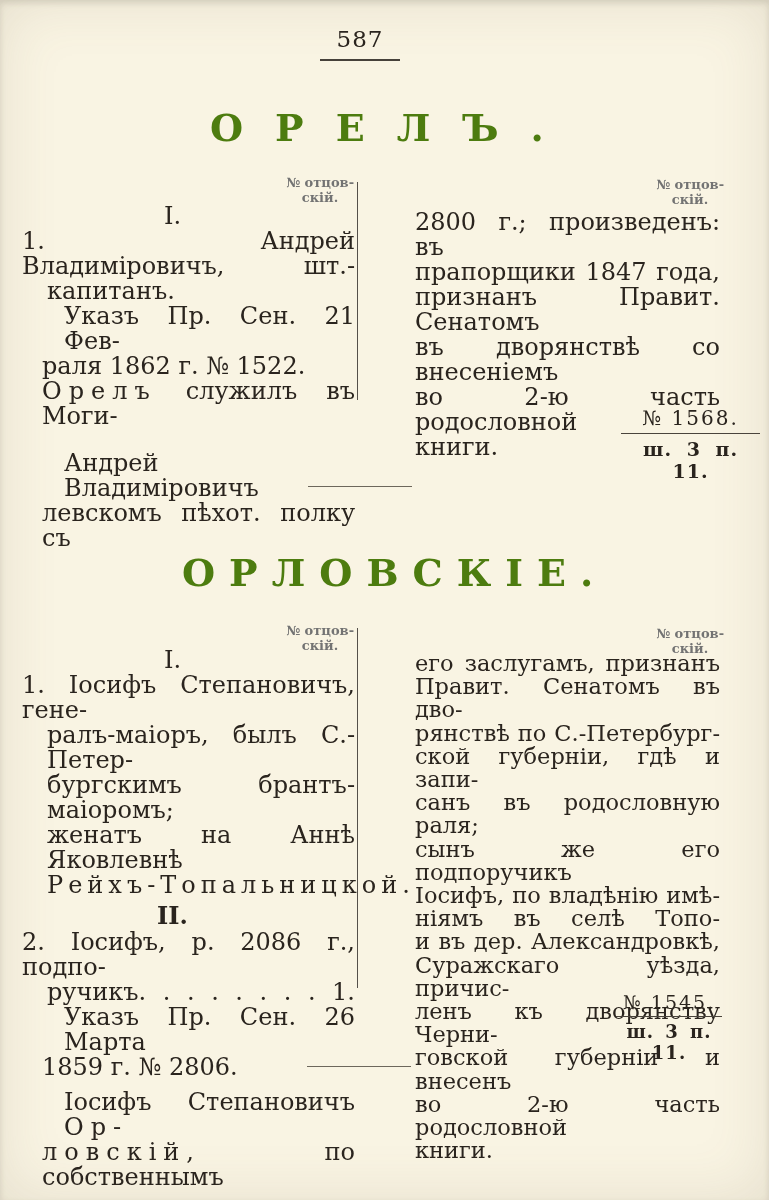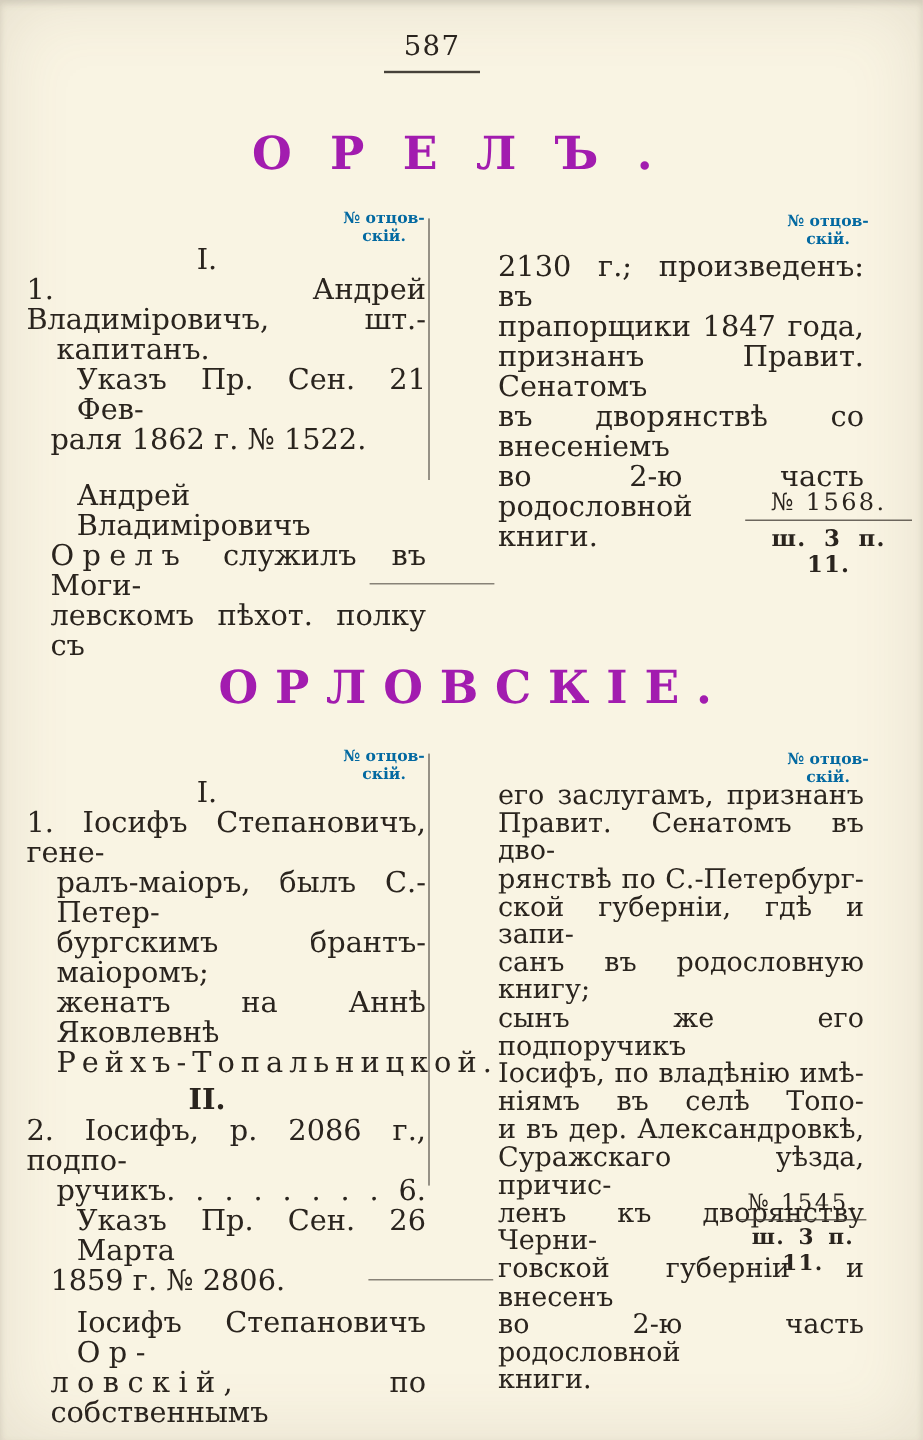--- a/index.html
+++ b/index.html
@@ -27,33 +27,33 @@
     padding-bottom: 7px;
     border-bottom: 2px solid #46413a;
   }
   
   .title {
     position: absolute;
     font-weight: bold;
     font-size: 38px;
     line-height: 40px;
     white-space: nowrap;
-    color: #a21caf;
+    color: #4d7c0f;
   }
   .t1 { left: 210px; top: 108px; letter-spacing: 32px; }
   .t2 { left: 182px; top: 553px; letter-spacing: 14px; }
   
   .colhead {
     position: absolute;
     width: 74px;
     text-align: center;
     font-size: 13px;
     line-height: 15px;
     font-weight: bold;
-    color: #0369a1;
+    color: #737373;
   }
   .ch1l { left: 283px; top: 175px; }
   .ch1r { left: 653px; top: 177px; }
   .ch2l { left: 283px; top: 623px; }
   .ch2r { left: 653px; top: 626px; }
   
   .vrule {
     position: absolute;
     width: 1px;
     background: #55504a;
@@ -134,27 +134,27 @@
     <div>скій.</div>
   </div>
   <div class="vrule vr1"></div>
 
   <div class="col s1l">
     <div class="ln roman">I.</div>
     <div class="ln j">1. Андрей Владиміровичъ, шт.-</div>
     <div class="ln p25">капитанъ.</div>
     <div class="ln p42 j">Указъ Пр. Сен. 21 Фев-</div>
     <div class="ln p20">раля 1862 г. № 1522.</div>
+    <div class="ln p20 j"><span class="spname">Орелъ</span> <span>служилъ въ Моги-</span></div>
     <div class="ln p42 j mt22">Андрей Владиміровичъ</div>
-    <div class="ln p20 j"><span class="spname">Орелъ</span> <span>служилъ въ Моги-</span></div>
     <div class="ln p20 j">левскомъ пѣхот. полку съ</div>
   </div>
 
   <div class="col s1r">
-    <div class="ln j">2130 г.; произведенъ: въ</div>
+    <div class="ln j">2800 г.; произведенъ: въ</div>
     <div class="ln j">прапорщики 1847 года,</div>
     <div class="ln j">признанъ Правит. Сенатомъ</div>
     <div class="ln j">въ дворянствѣ со внесеніемъ</div>
     <div class="ln j">во 2-ю часть родословной</div>
     <div class="ln">книги.</div>
   </div>
 
   <div class="ref ref1">
     <div class="refno">№ 1568.</div>
     <div class="refcode">ш. 3 п. 11.</div>
@@ -176,33 +176,33 @@
 
   <div class="col s2l">
     <div class="ln roman">I.</div>
     <div class="ln j">1. Іосифъ Степановичъ, гене-</div>
     <div class="ln p25 j">ралъ-маіоръ, былъ С.-Петер-</div>
     <div class="ln p25 j">бургскимъ брантъ-маіоромъ;</div>
     <div class="ln p25 j">женатъ на Аннѣ Яковлевнѣ</div>
     <div class="ln p25 spname2">Рейхъ-Топальницкой.</div>
     <div class="ln roman roman2">II.</div>
     <div class="ln j">2. Іосифъ, р. 2086 г., подпо-</div>
-    <div class="ln p25 j">ручикъ. . . . . . . . 6.</div>
+    <div class="ln p25 j">ручикъ. . . . . . . . 1.</div>
     <div class="ln p42 j">Указъ Пр. Сен. 26 Марта</div>
     <div class="ln p20">1859 г. № 2806.</div>
     <div class="ln p42 j mt10"><span>Іосифъ Степановичъ</span> <span class="spname">Ор-</span></div>
     <div class="ln p20 j"><span class="spname">ловскій,</span> <span>по собственнымъ</span></div>
   </div>
 
   <div class="col s2r">
     <div class="ln j">его заслугамъ, признанъ</div>
     <div class="ln j">Правит. Сенатомъ въ дво-</div>
     <div class="ln j">рянствѣ по С.-Петербург-</div>
     <div class="ln j">ской губерніи, гдѣ и запи-</div>
-    <div class="ln j">санъ въ родословную книгу;</div>
+    <div class="ln j">санъ въ родословную раля;</div>
     <div class="ln j">сынъ же его подпоручикъ</div>
     <div class="ln j">Іосифъ, по владѣнію имѣ-</div>
     <div class="ln j">ніямъ въ селѣ Топо-</div>
     <div class="ln j">и въ дер. Александровкѣ,</div>
     <div class="ln j">Суражскаго уѣзда, причис-</div>
     <div class="ln j">ленъ къ дворянству Черни-</div>
     <div class="ln j">говской губерніи и внесенъ</div>
     <div class="ln j">во 2-ю часть родословной</div>
     <div class="ln">книги.</div>
   </div>

